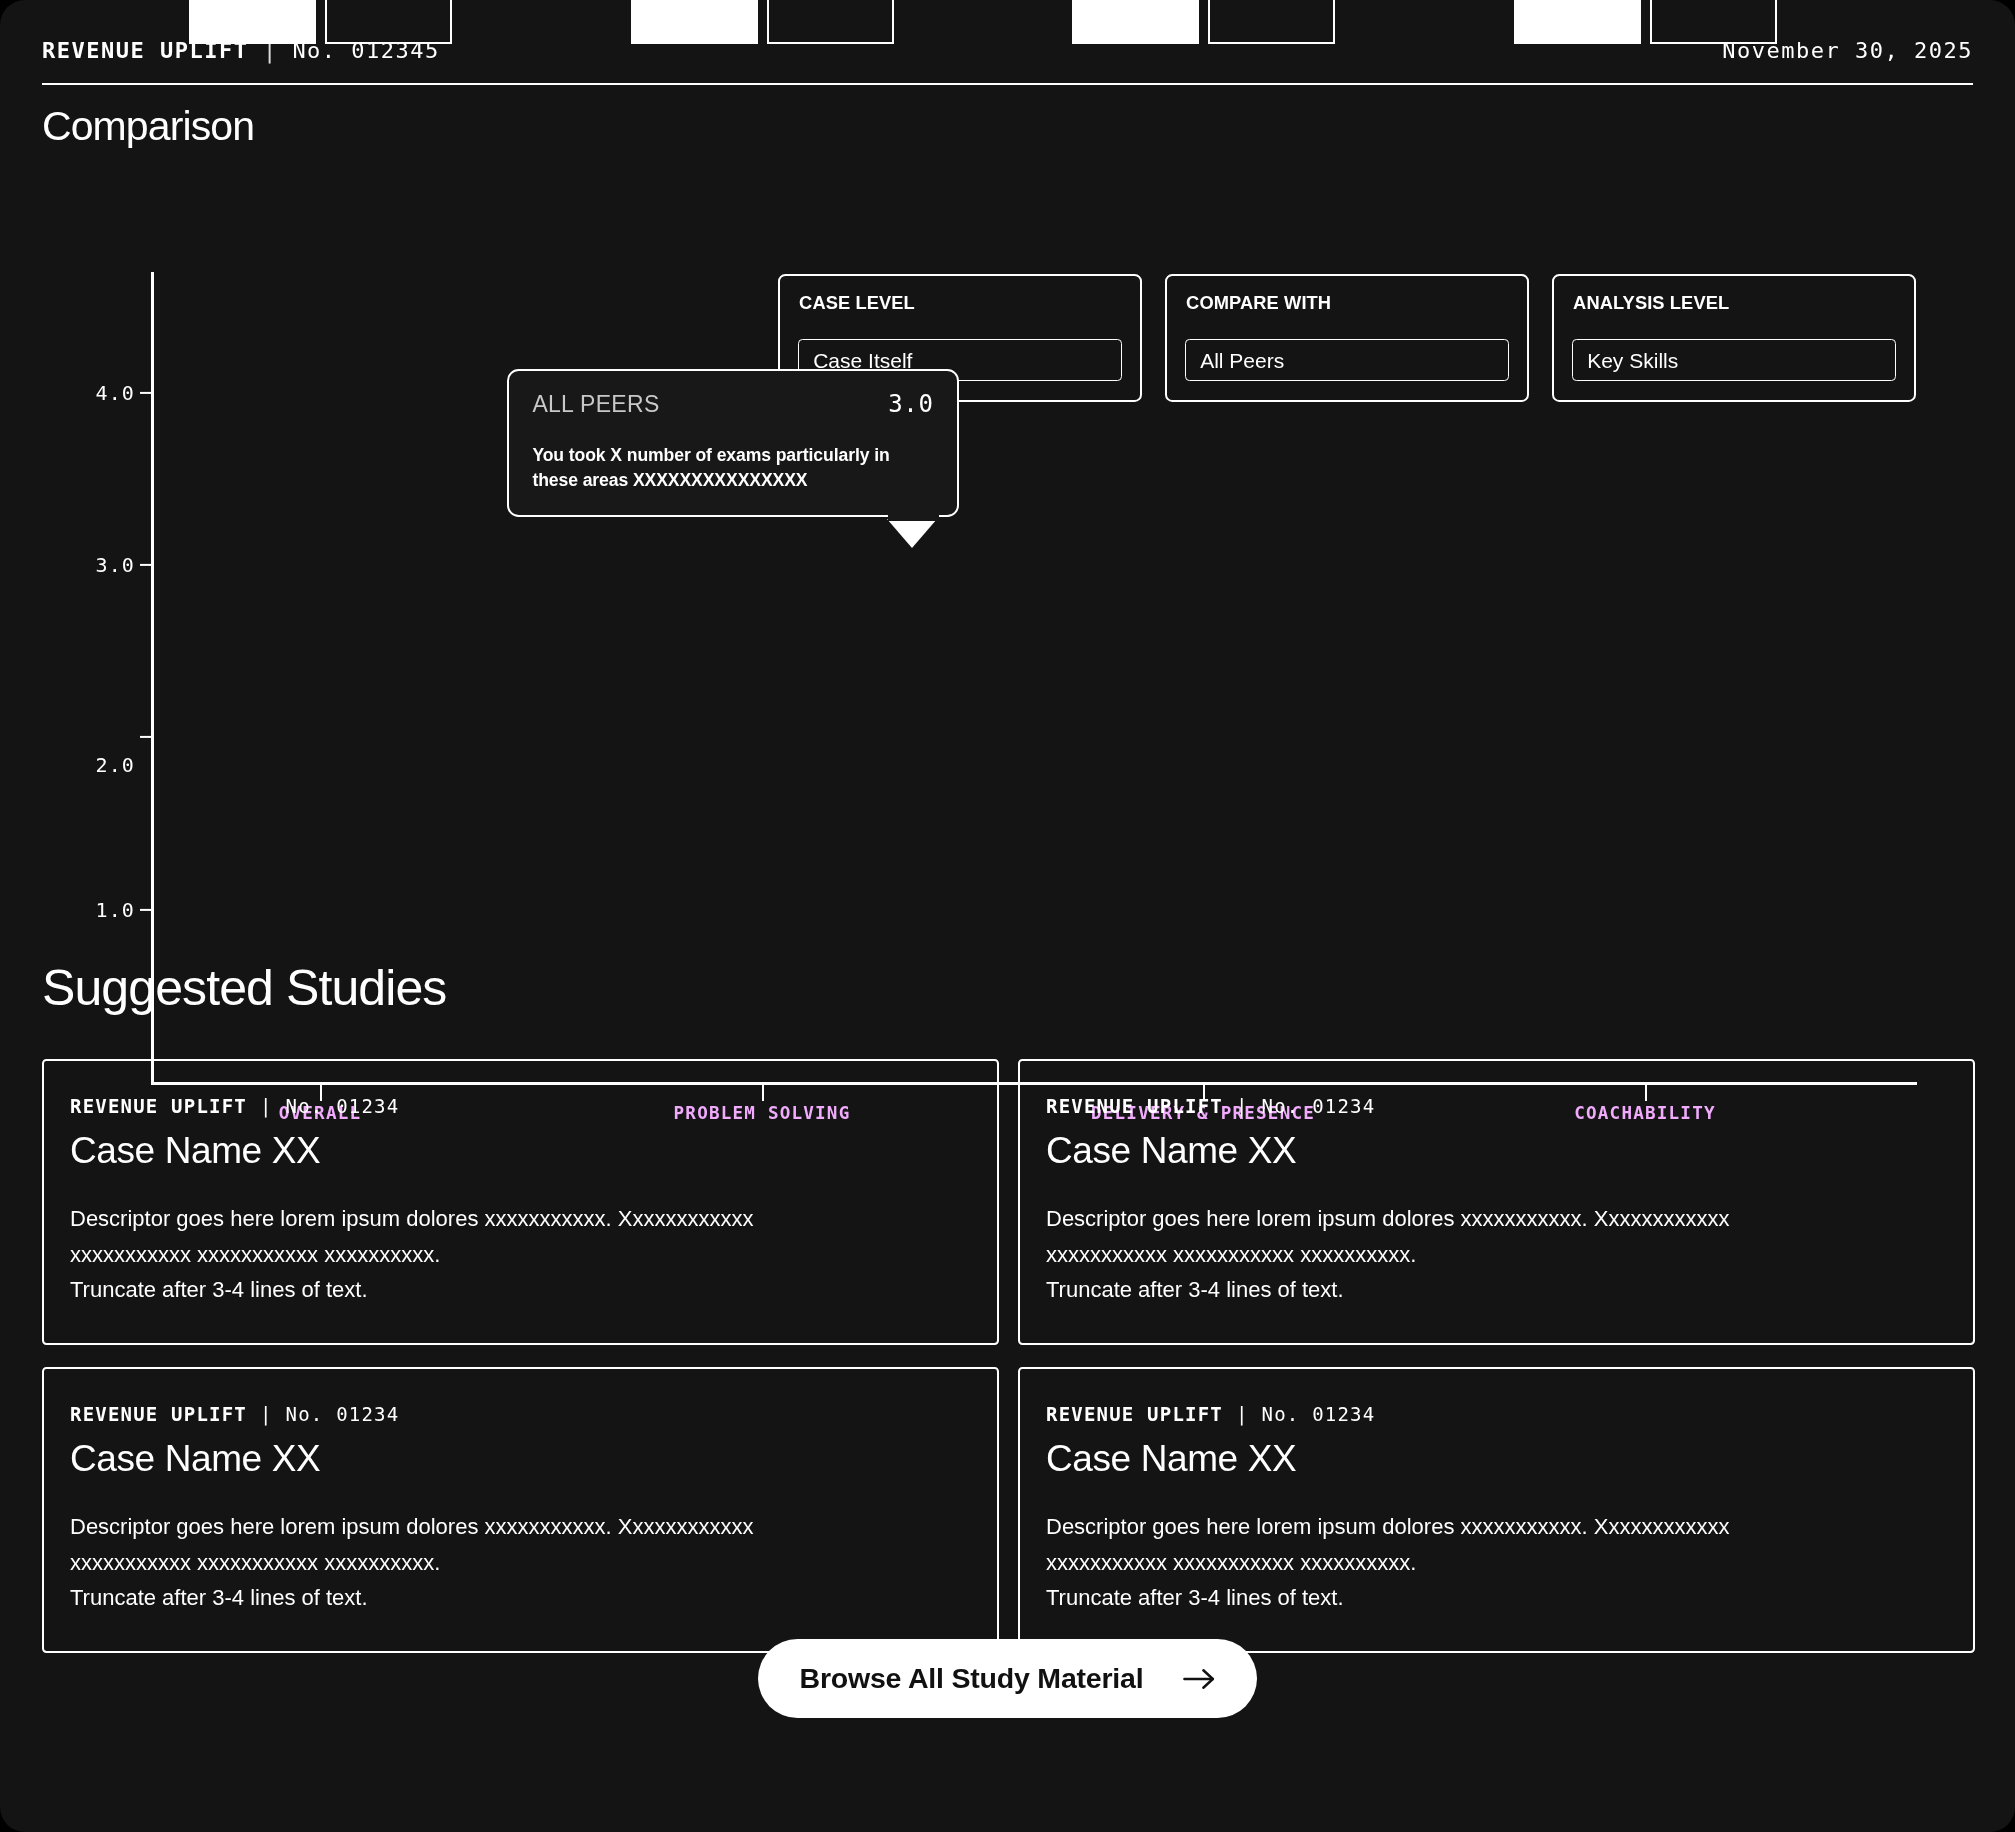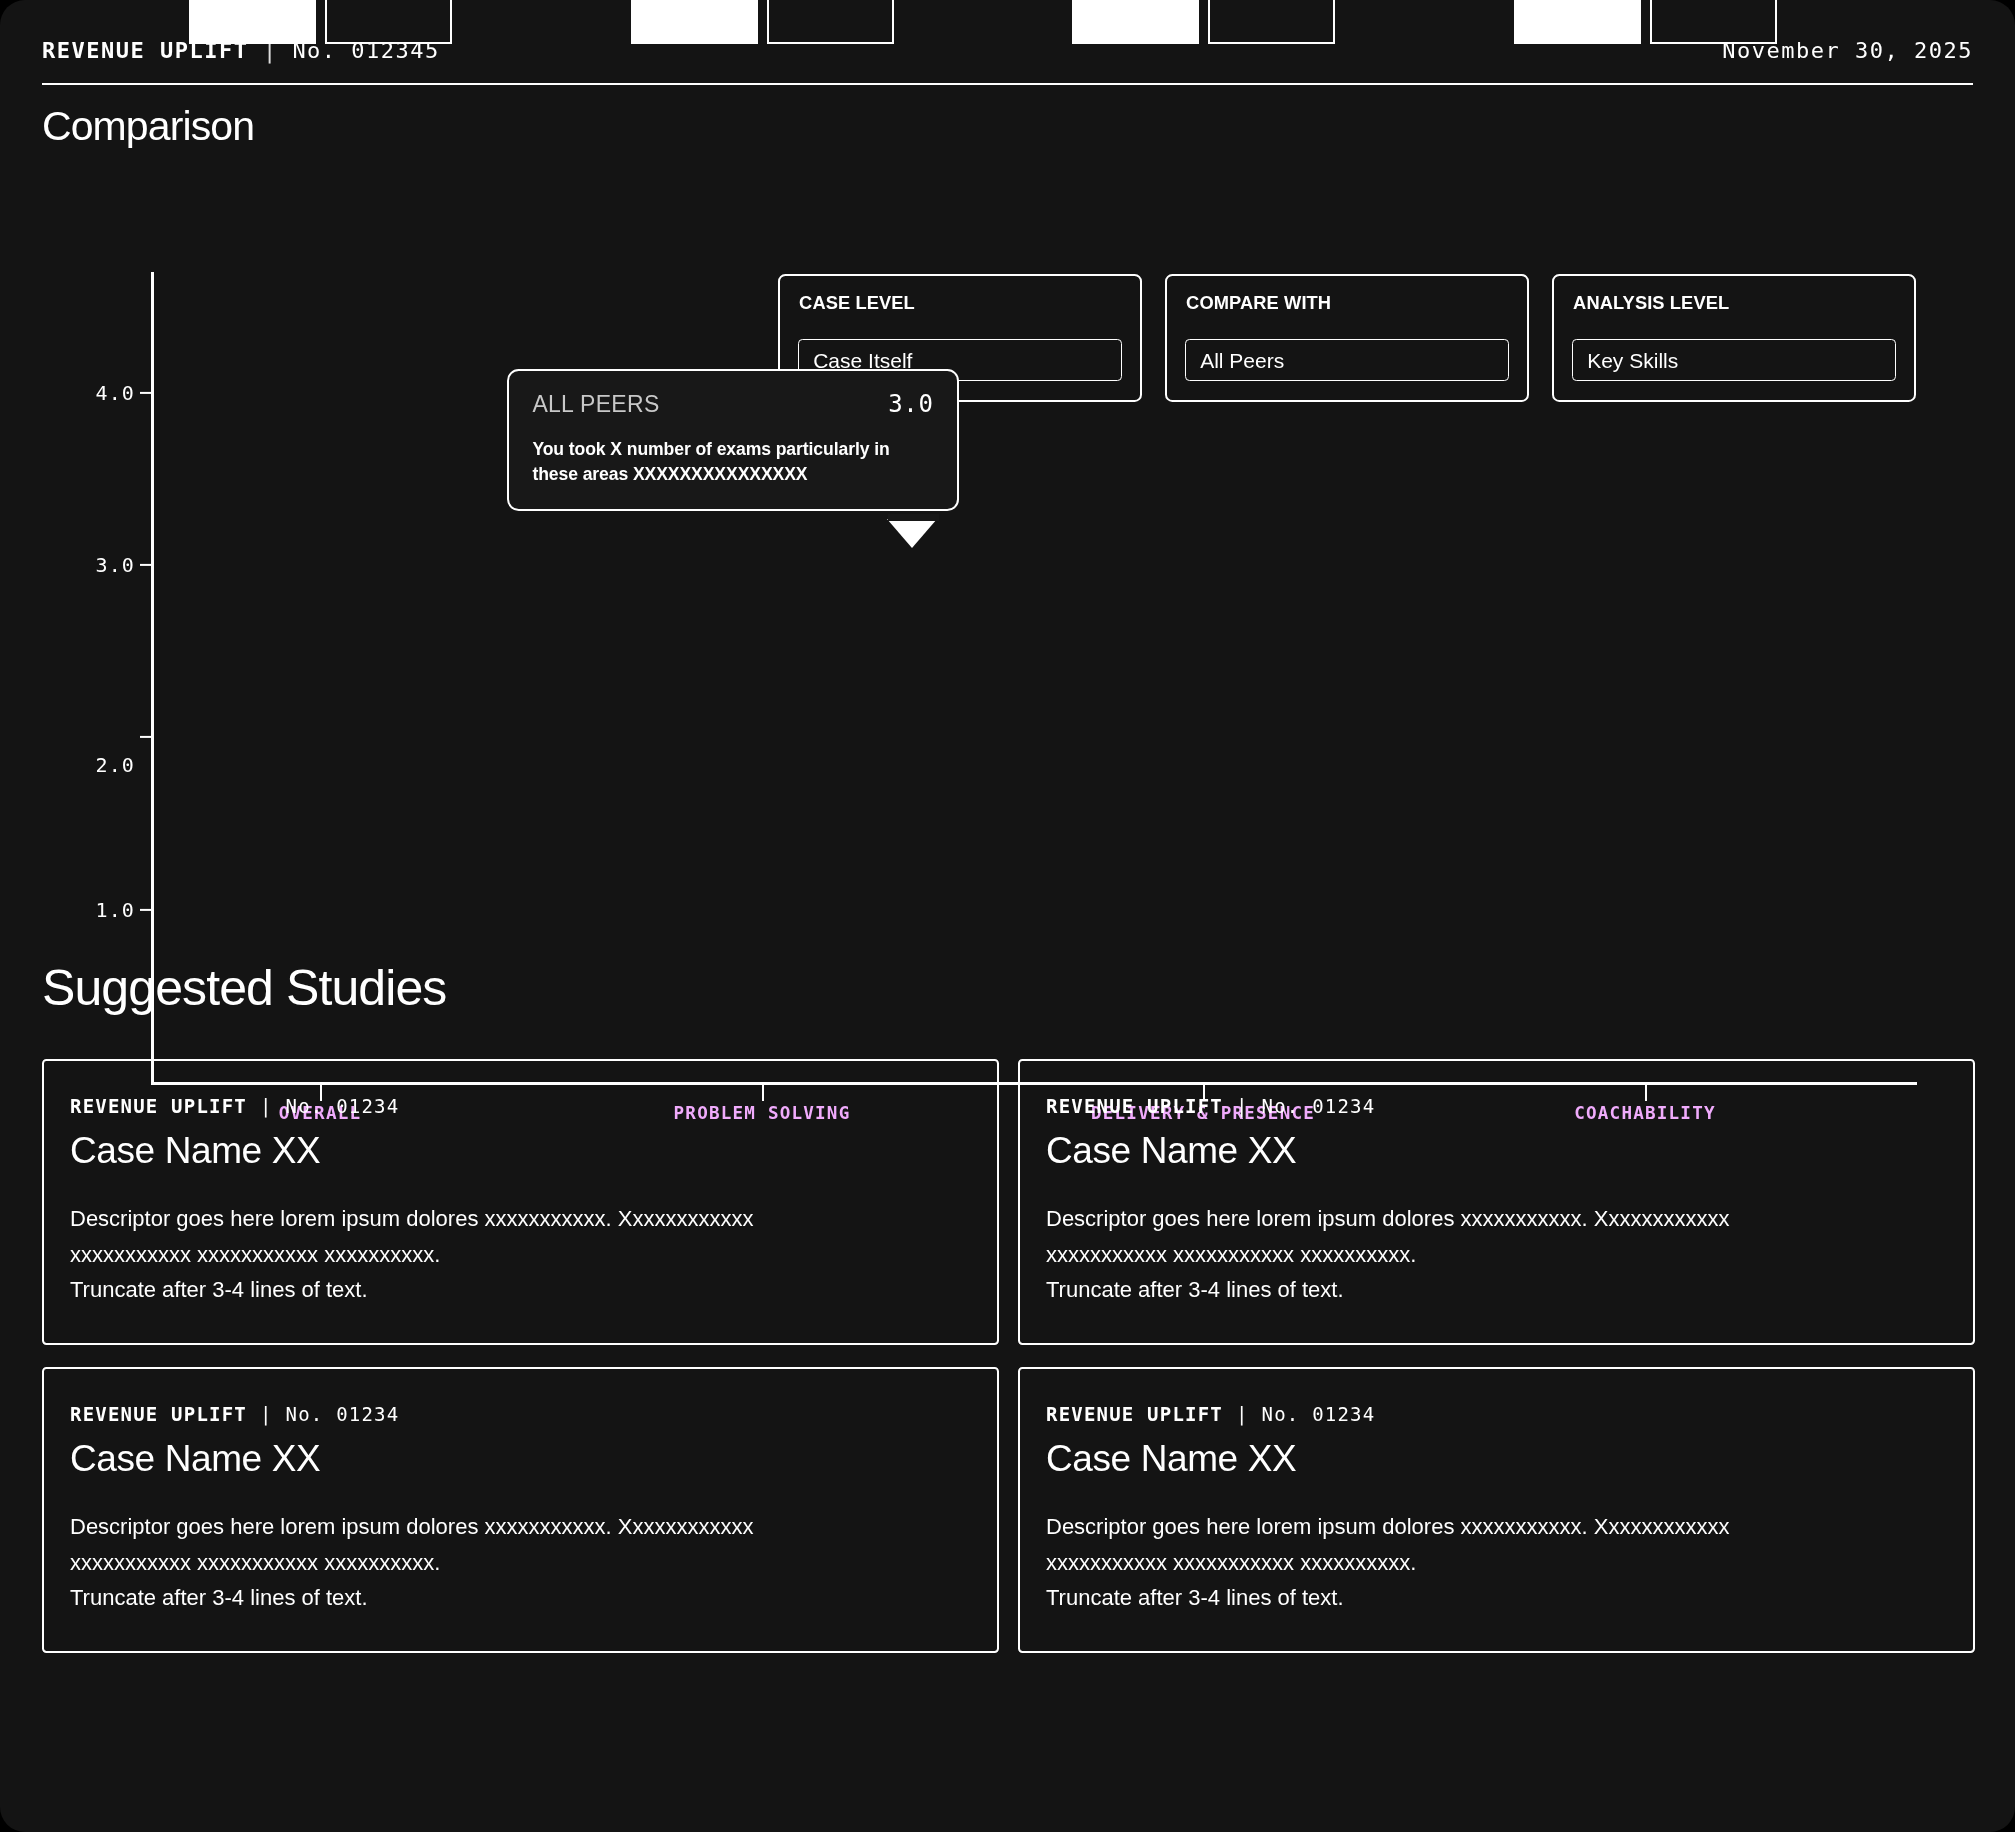--- a/index.html
+++ b/index.html
@@ -117,21 +117,21 @@
   }
   .tt-row{display:flex;align-items:baseline;justify-content:space-between;}
   .tt-name{
     font-size:23px;color:#c8c8c8;letter-spacing:0.3px;
   }
   .tt-val{
     font-family:"DejaVu Sans Mono","Liberation Mono",monospace;
     font-size:24px;color:#fff;letter-spacing:0.7px;
   }
   .tt-body{
-    margin-top:19px;font-size:17.6px;line-height:1.42;color:#fff;font-weight:bold;
+    margin-top:25px;font-size:17.6px;line-height:1.42;color:#fff;font-weight:bold;
     letter-spacing:-0.1px;
   }
   .tt-point{
     position:absolute;left:887px;top:519px;
     width:0;height:0;
     border-left:25px solid transparent;
     border-right:25px solid transparent;
     border-top:29px solid #fff;
   }
   .tt-point-mask{
@@ -299,15 +299,26 @@
         </div>
         <div class="card-name">Case Name XX</div>
         <div class="card-desc">
           <div>Descriptor goes here lorem ipsum dolores xxxxxxxxxxx. Xxxxxxxxxxxx</div>
           <div>xxxxxxxxxxx xxxxxxxxxxx xxxxxxxxxx.</div>
           <div>Truncate after 3-4 lines of text.</div>
         </div>
       </div>
     </div>
 
+  <div class="cta-wrap">
+    <button class="cta">
+      <span>Browse All Study Material</span>
+      <span>
+        <svg width="32" height="22" viewBox="0 0 44 30" fill="none" stroke="#111" stroke-width="3.4" stroke-linecap="round" stroke-linejoin="round" aria-hidden="true">
+          <path d="M2 15 H41"></path>
+            <path d="M28 3 L41 15 L28 27"></path>
+        </svg>
+      </span>
+    </button>
+  </div>
 
 </div>
 
 
 </body></html>

